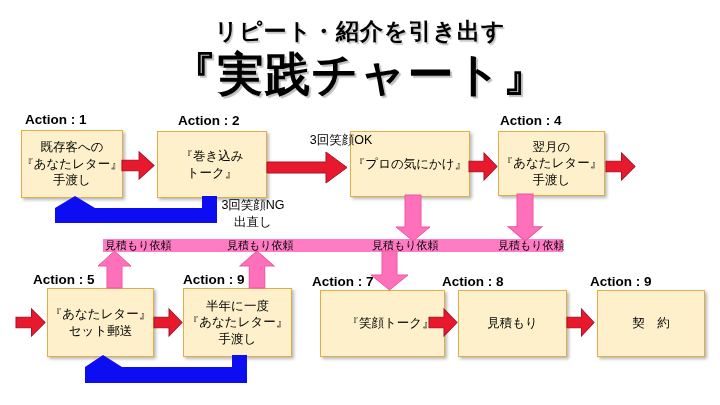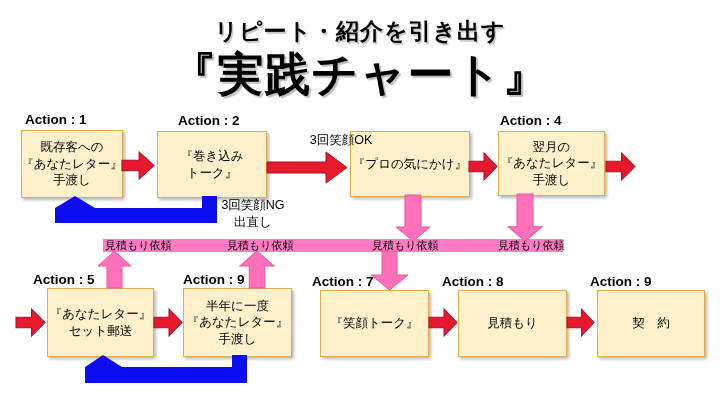--- a/index.html
+++ b/index.html
@@ -21,21 +21,21 @@
   .qbar{position:absolute;left:103px;top:239px;width:460px;height:13px;background:var(--pinkbar);}
   .qlbl{position:absolute;top:-1px;font-size:11px;font-weight:normal;white-space:nowrap;z-index:5;}
   .flbl{position:absolute;font-size:12.5px;text-align:center;line-height:1.35;z-index:6;white-space:nowrap;}
   
   #b1{left:21px;top:130px;width:100px;height:66px;}
   #b2{left:157px;top:131px;width:108px;height:65px;}
   #b3{left:350px;top:131px;width:118px;height:64px;}
   #b4{left:498px;top:131px;width:105px;height:63px;}
   #b5{left:47px;top:288px;width:105px;height:67px;}
   #b6{left:183px;top:288px;width:107px;height:67px;}
-  #b7{left:320px;top:290px;width:107px;height:65px;}
+  #b7{left:320px;top:290px;width:107px;height:65px;padding-left:16px;}
   #b8{left:458px;top:290px;width:107px;height:65px;}
   #b9{left:597px;top:290px;width:106px;height:65px;}
   
   #al1{left:25px;top:112px;}  #al2{left:158px;top:113px;margin-left:20px;} #al3{left:365px;top:113px;margin-top:36px;}
   #al4{left:500px;top:113px;} #al5{left:33px;top:272px;}  #al6{left:183px;top:272px;}
   #al7{left:312px;top:274px;text-align:right;} #al8{left:442px;top:274px;} #al9{left:590px;top:274px;}
   
   #r12{left:122px;top:152px;width:32px;height:27px;}
   #r23{left:267px;top:152px;width:80px;height:31px;}
   #r34{left:469px;top:153px;width:28px;height:27px;}

